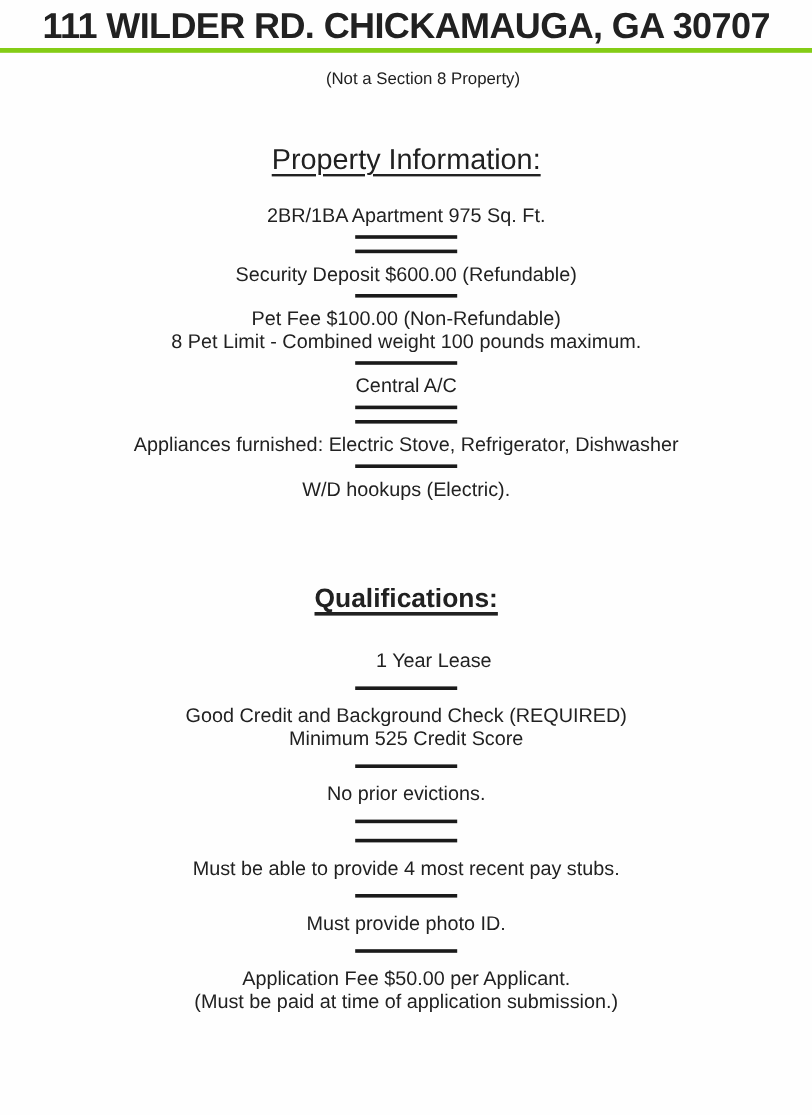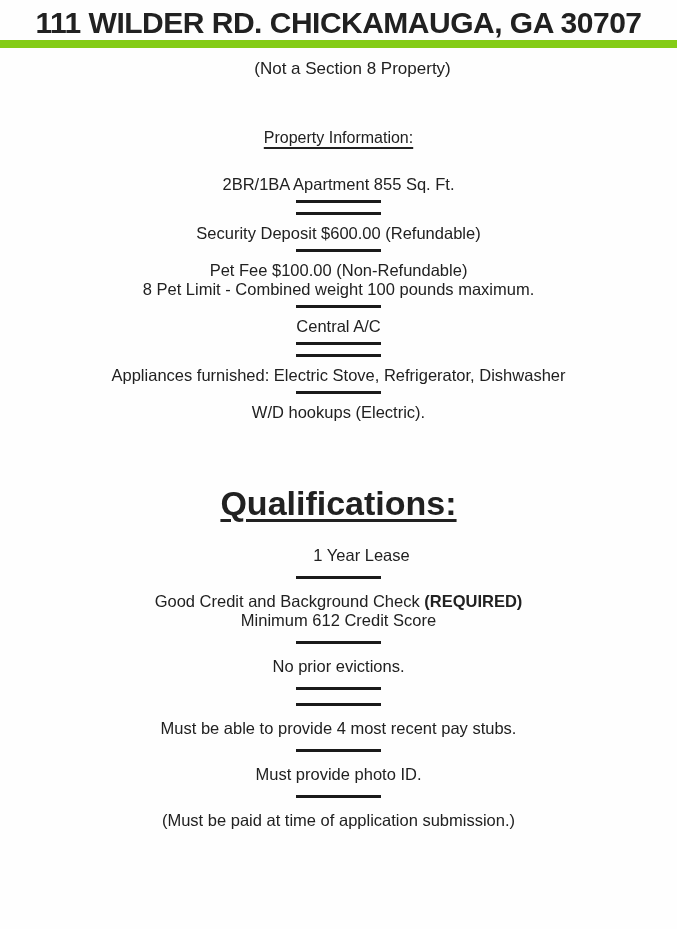--- a/index.html
+++ b/index.html
@@ -14,74 +14,74 @@
   .page { padding-top: 5px; }
 
   h1.doc-title {
     font-size: 30px;
     line-height: 30px;
     font-weight: bold;
     text-align: center;
     letter-spacing: -0.5px;
     margin: 3px 0 0 0;
     padding: 0 2px 2px 2px;
-    border-bottom: 8px solid #84cc16;
+    border-bottom: 4px solid #84cc16;
   }
   .subtitle {
-    font-size: 17px;
+    font-size: 14px;
     line-height: 20px;
     text-align: center;
     margin: 11px 0 0 0;
     padding-left: 28px;
   }
   h2.section-heading {
-    font-size: 16px;
+    font-size: 24px;
     line-height: 30px;
     font-weight: normal;
     text-align: center;
     margin: 44px 0 0 0;
     text-decoration: underline;
     text-decoration-thickness: 2px;
     text-underline-offset: 4px;
   }
   h2.section-heading.bold {
     font-weight: bold;
-    font-size: 34px;
+    font-size: 22px;
     margin-top: 66px;
     text-decoration-thickness: 3px;
   }
   .line {
     font-size: 16.5px;
     line-height: 19px;
     text-align: center;
     margin: 0;
   }
   .first-prop { margin-top: 22px; }
   .first-qual { margin-top: 28px; padding-left: 46px; }
   .rule {
     width: 85px;
     height: 3px;
     background: #1a1a1a;
     margin: 6px auto 9px auto;
   }
   .quals .rule { margin: 11px auto 13px auto; }
-  .b { font-weight: bold; }
+  .b { font-weight: normal; }
 </style>
 </head>
 <body>
 
 <div class="page">
 
   <h1 class="doc-title">111 WILDER RD. CHICKAMAUGA, GA 30707</h1>
   <p class="subtitle">(Not a Section 8 Property)</p>
 
   <section>
     <h2 class="section-heading">Property Information:</h2>
 
-    <p class="line first-prop">2BR/1BA Apartment 855 Sq. Ft.</p>
+    <p class="line first-prop">2BR/1BA Apartment 975 Sq. Ft.</p>
     <div class="rule"></div>
 
     <div class="rule"></div>
 
     <p class="line">Security Deposit $600.00 (Refundable)</p>
     <div class="rule"></div>
 
     <p class="line">Pet Fee $100.00 (Non-Refundable)</p>
     <p class="line">8 Pet Limit - Combined weight 100 pounds maximum.</p>
     <div class="rule"></div>
@@ -97,31 +97,32 @@
     <p class="line">W/D hookups (Electric).</p>
   </section>
 
   <section class="quals">
     <h2 class="section-heading bold">Qualifications:</h2>
 
     <p class="line first-qual">1 Year Lease</p>
     <div class="rule"></div>
 
     <p class="line"><span>Good Credit and Background Check </span><span class="b">(REQUIRED)</span></p>
-    <p class="line">Minimum 612 Credit Score</p>
+    <p class="line">Minimum 525 Credit Score</p>
     <div class="rule"></div>
 
     <p class="line">No prior evictions.</p>
     <div class="rule"></div>
 
     <div class="rule"></div>
 
     <p class="line">Must be able to provide 4 most recent pay stubs.</p>
     <div class="rule"></div>
 
     <p class="line">Must provide photo ID.</p>
     <div class="rule"></div>
 
+    <p class="line">Application Fee $50.00 per Applicant.</p>
     <p class="line">(Must be paid at time of application submission.)</p>
 
   </section>
 
 </div>
 
 </body></html>

